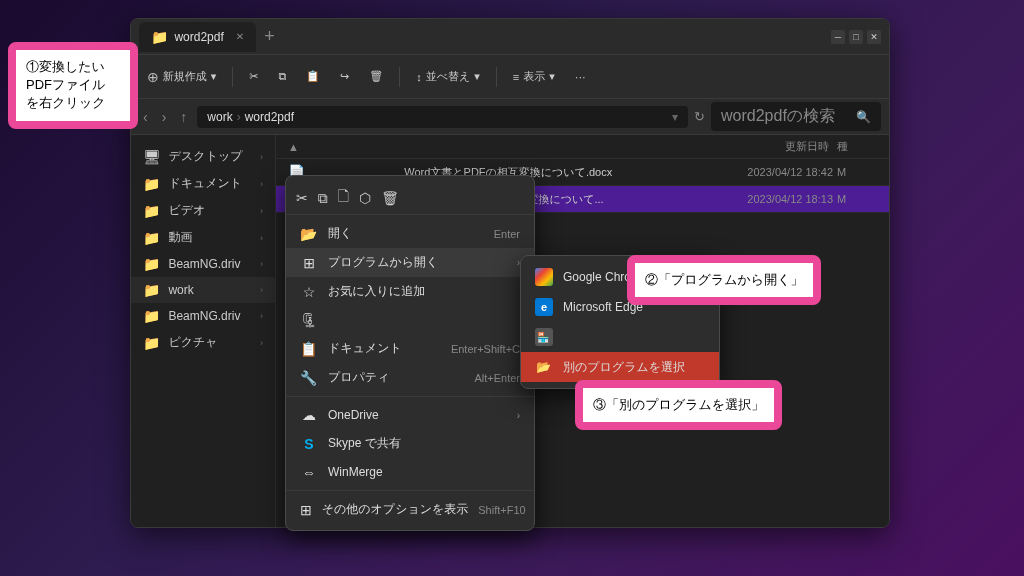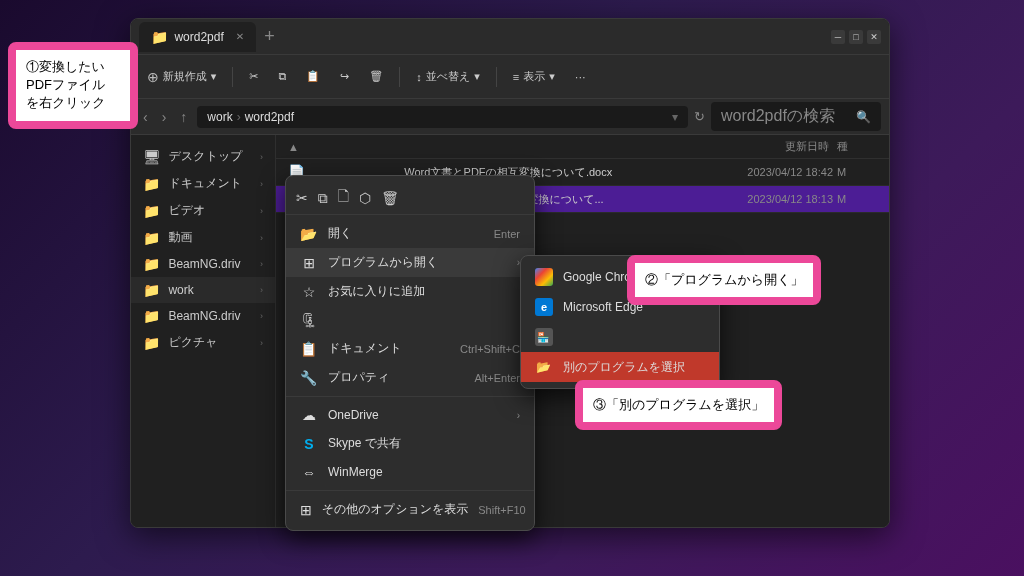--- a/index.html
+++ b/index.html
@@ -511,21 +511,21 @@
   <div class="ctx-item">
     <span class="ctx-icon">☆</span>
     <span class="ctx-label">お気に入りに追加</span>
   </div>
   <div class="ctx-item">
     <span class="ctx-icon">🗜</span>
   </div>
   <div class="ctx-item">
     <span class="ctx-icon">📋</span>
     <span class="ctx-label">ドキュメント</span>
-    <span class="ctx-shortcut">Ctrl+Shift+C</span>
+    <span class="ctx-shortcut">Enter+Shift+C</span>
   </div>
   <div class="ctx-item">
     <span class="ctx-icon">🔧</span>
     <span class="ctx-label">プロパティ</span>
     <span class="ctx-shortcut">Alt+Enter</span>
   </div>
   <div class="ctx-sep"></div>
   <div class="ctx-item">
     <span class="ctx-icon">☁</span>
     <span class="ctx-label">OneDrive</span>

